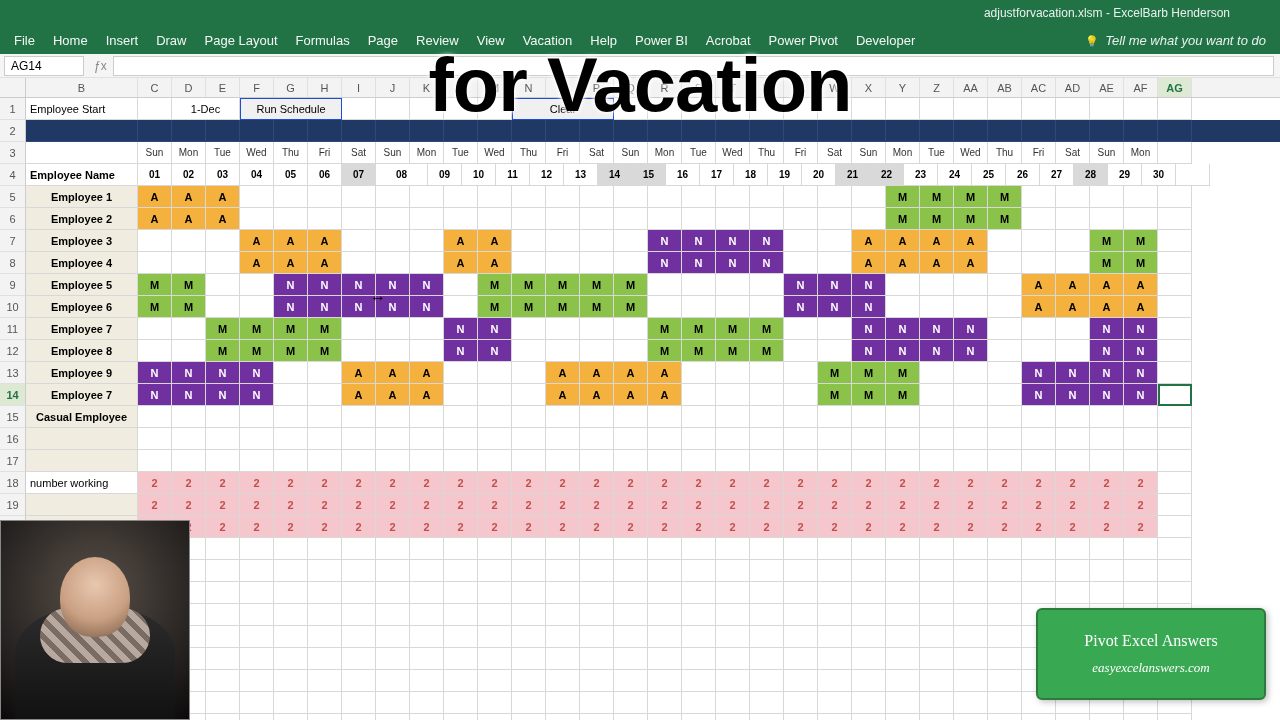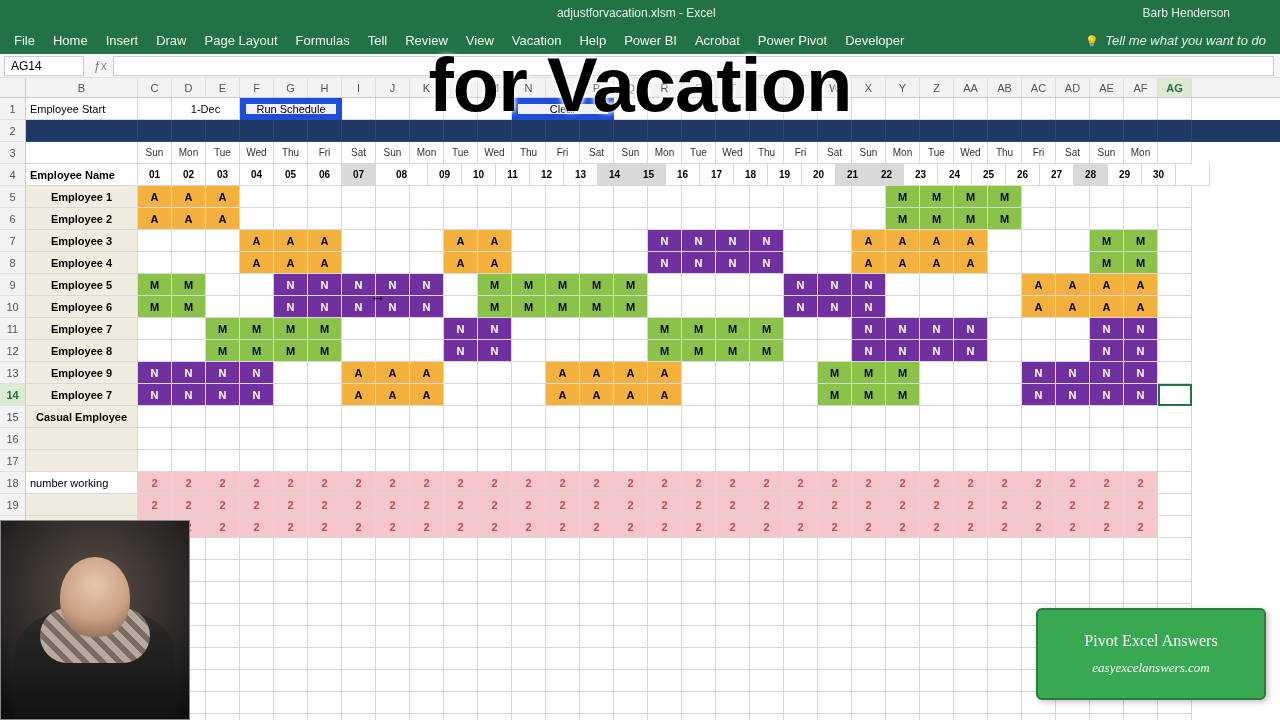--- a/index.html
+++ b/index.html
@@ -15,21 +15,21 @@
   .titlebar {
     background: #217346;
     color: #fff;
     height: 26px;
     display: flex;
     align-items: center;
     justify-content: space-between;
     padding: 0 10px;
     font-size: 12px;
   }
-  .titlebar .title { flex:1; text-align:center; opacity:.9;}
+  .titlebar .title { flex:1; text-align:right; opacity:.9;}
   .titlebar .user { opacity:.9; padding-right:40px;}
   .ribbon-tabs {
     background: #217346;
     color: #fff;
     height: 28px;
     display: flex;
     align-items: center;
     gap: 18px;
     padding: 0 14px;
     font-size: 13px;
@@ -64,21 +64,21 @@
 
   
   .row { display:flex; height:22px; }
   .rowhdr { width:26px; text-align:center; font-size:11px; color:#555; background:#f3f3f3; border-right:1px solid #ccc; border-bottom:1px solid #e0e0e0; display:flex;align-items:center;justify-content:center;}
   .rowhdr[data-sel="1"]{ background:#dde9d3; color:#217346; font-weight:600;}
   .cell { border-right:1px solid #d8d8d8; border-bottom:1px solid #d8d8d8; display:flex; align-items:center; justify-content:center; font-size:11px; position:relative;}
   .empname { width:112px; justify-content:center; font-weight:700; background:#f0ece0; font-size:11px;}
 
   
   .lbl-left { justify-content:flex-start; padding-left:4px; font-weight:normal; background:#fff;}
-  .btnlook { background:#f0f0f0; border:6px solid #1d4ed8; font-size:11px;}
+  .btnlook { background:#f0f0f0; border:1px solid #1d4ed8; font-size:11px;}
 
   
   .navy { background:#1f3864; }
   .navy .cell { background:#1f3864; border-color:#2b4a7d;}
 
   
   .dayhdr { background:#fff; font-size:10px; color:#333;}
   .datehdr { background:#fff; font-weight:600; font-size:10px;}
   .datehdr.gray { background:#d9d9d9;}
 
@@ -147,21 +147,21 @@
   <span class="user">Barb Henderson</span>
 </div>
 
 <div class="ribbon-tabs" id="ribbon">
     <span class="tab">File</span>
     <span class="tab">Home</span>
     <span class="tab">Insert</span>
     <span class="tab">Draw</span>
     <span class="tab">Page Layout</span>
     <span class="tab">Formulas</span>
-    <span class="tab">Tell</span>
+    <span class="tab">Page</span>
     <span class="tab">Review</span>
     <span class="tab">View</span>
     <span class="tab">Vacation</span>
     <span class="tab">Help</span>
     <span class="tab">Power BI</span>
     <span class="tab">Acrobat</span>
     <span class="tab">Power Pivot</span>
     <span class="tab">Developer</span>
     <span class="tell">
       <span class="bulb"></span>

